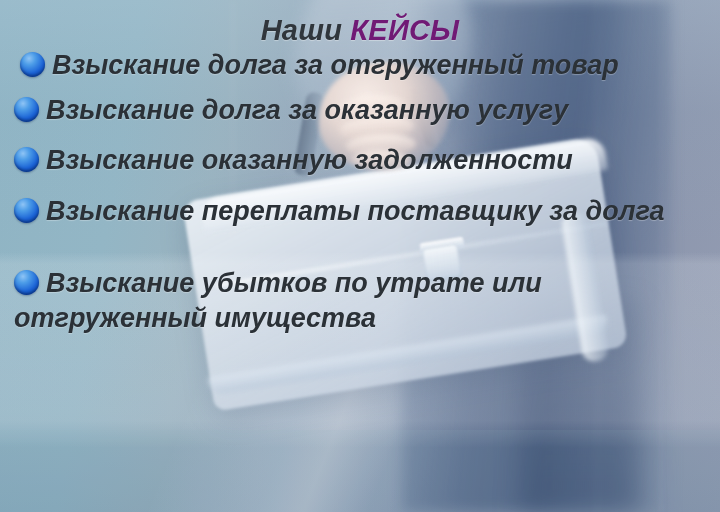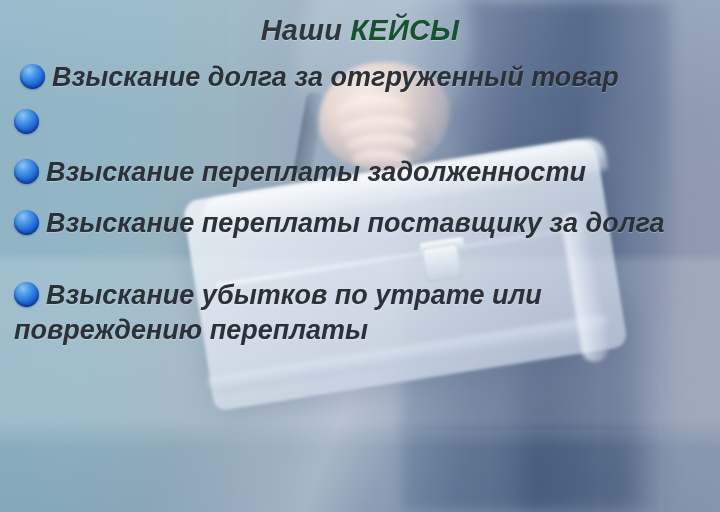--- a/index.html
+++ b/index.html
@@ -223,21 +223,21 @@
     position: absolute;
     left: 0; right: 0; top: 14px;
     text-align: center;
     font-size: 29px;
     font-style: italic;
     font-weight: 700;
     letter-spacing: 0.2px;
     color: #30363c;
     text-shadow: 0 1px 1px rgba(255,255,255,0.35);
   }
-  .headline .accent { color: #14532d; }
+  .headline .accent { color: #701a75; }
 
   .case-list {
     position: absolute;
     left: 0; right: 0; top: 48px;
     margin: 0;
     padding: 0;
     list-style: none;
   }
   .case-item {
     position: relative;
@@ -260,21 +260,21 @@
     background:
       radial-gradient(circle at 36% 26%,
         #8fc4f5 0%,
         #4d9de8 26%,
         #1b63d6 62%,
         #0a3ea8 100%);
     box-shadow: inset 0 -2px 3px rgba(4,30,80,0.55),
                 0 1px 2px rgba(20,40,80,0.35);
   }
   
-  .case-item.i0 { margin-top: 12px; padding-left: 20px;  }
+  .case-item.i0 { margin-top: 0px; padding-left: 20px;  }
   .case-item.i1 { margin-top: 10px; }
   .case-item.i2 { margin-top: 16px; }
   .case-item.i3 { margin-top: 16px; }
   .case-item.i4 { margin-top: 38px; }
 
   
   .watermark {
     position: absolute;
     right: 14px;
     bottom: 12px;
@@ -345,21 +345,21 @@
 
   <div class="bg-layer haze-band"></div>
   <div class="bg-layer haze-band2"></div>
 
   <div class="content">
 
     <div class="headline"><span>Наши </span><span class="accent">КЕЙСЫ</span></div>
 
     <ul class="case-list">
       <li class="case-item i0"><span class="bullet"></span><span>Взыскание долга за отгруженный товар</span></li>
-      <li class="case-item i1"><span class="bullet"></span></li>
-      <li class="case-item i2"><span class="bullet"></span><span>Взыскание переплаты задолженности</span></li>
+      <li class="case-item i1"><span class="bullet"></span><span>Взыскание долга за оказанную услугу</span></li>
+      <li class="case-item i2"><span class="bullet"></span><span>Взыскание оказанную задолженности</span></li>
       <li class="case-item i3"><span class="bullet"></span><span>Взыскание переплаты поставщику за долга</span></li>
-      <li class="case-item i4"><span class="bullet"></span><span>Взыскание убытков по утрате или повреждению переплаты</span></li>
+      <li class="case-item i4"><span class="bullet"></span><span>Взыскание убытков по утрате или отгруженный имущества</span></li>
     </ul>
 
 
   </div>
 </div>
 
 </body></html>

